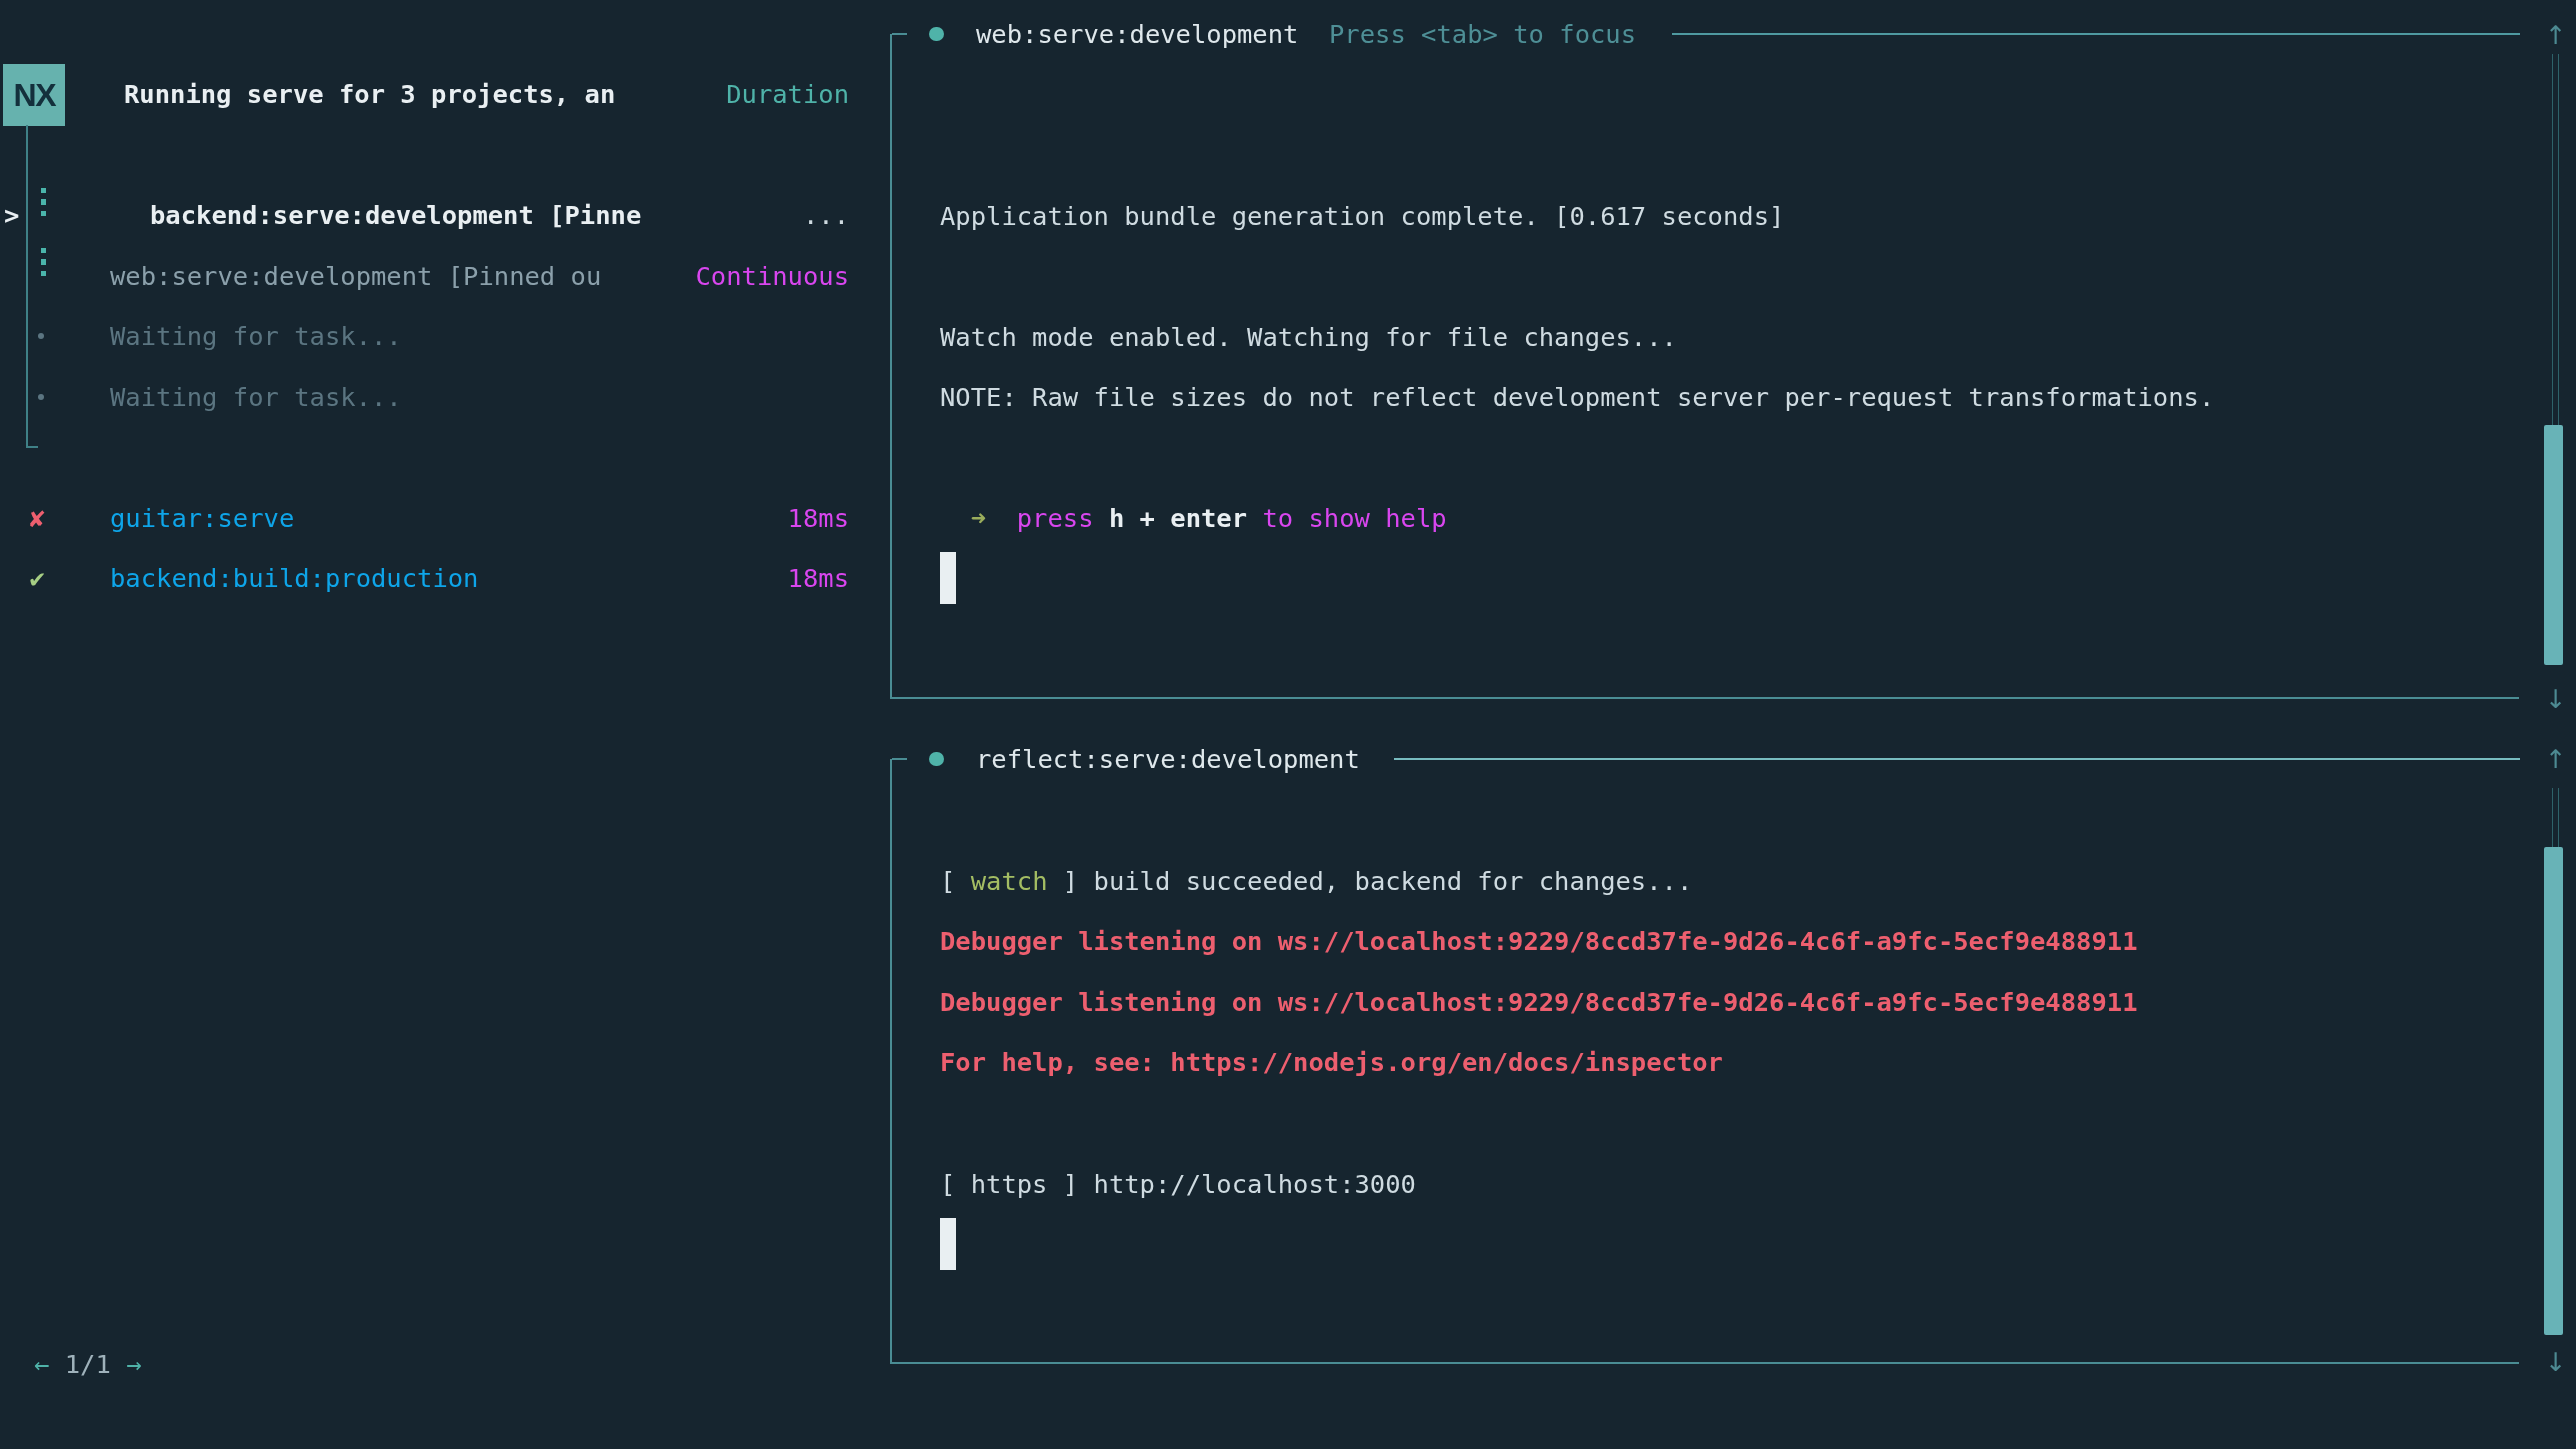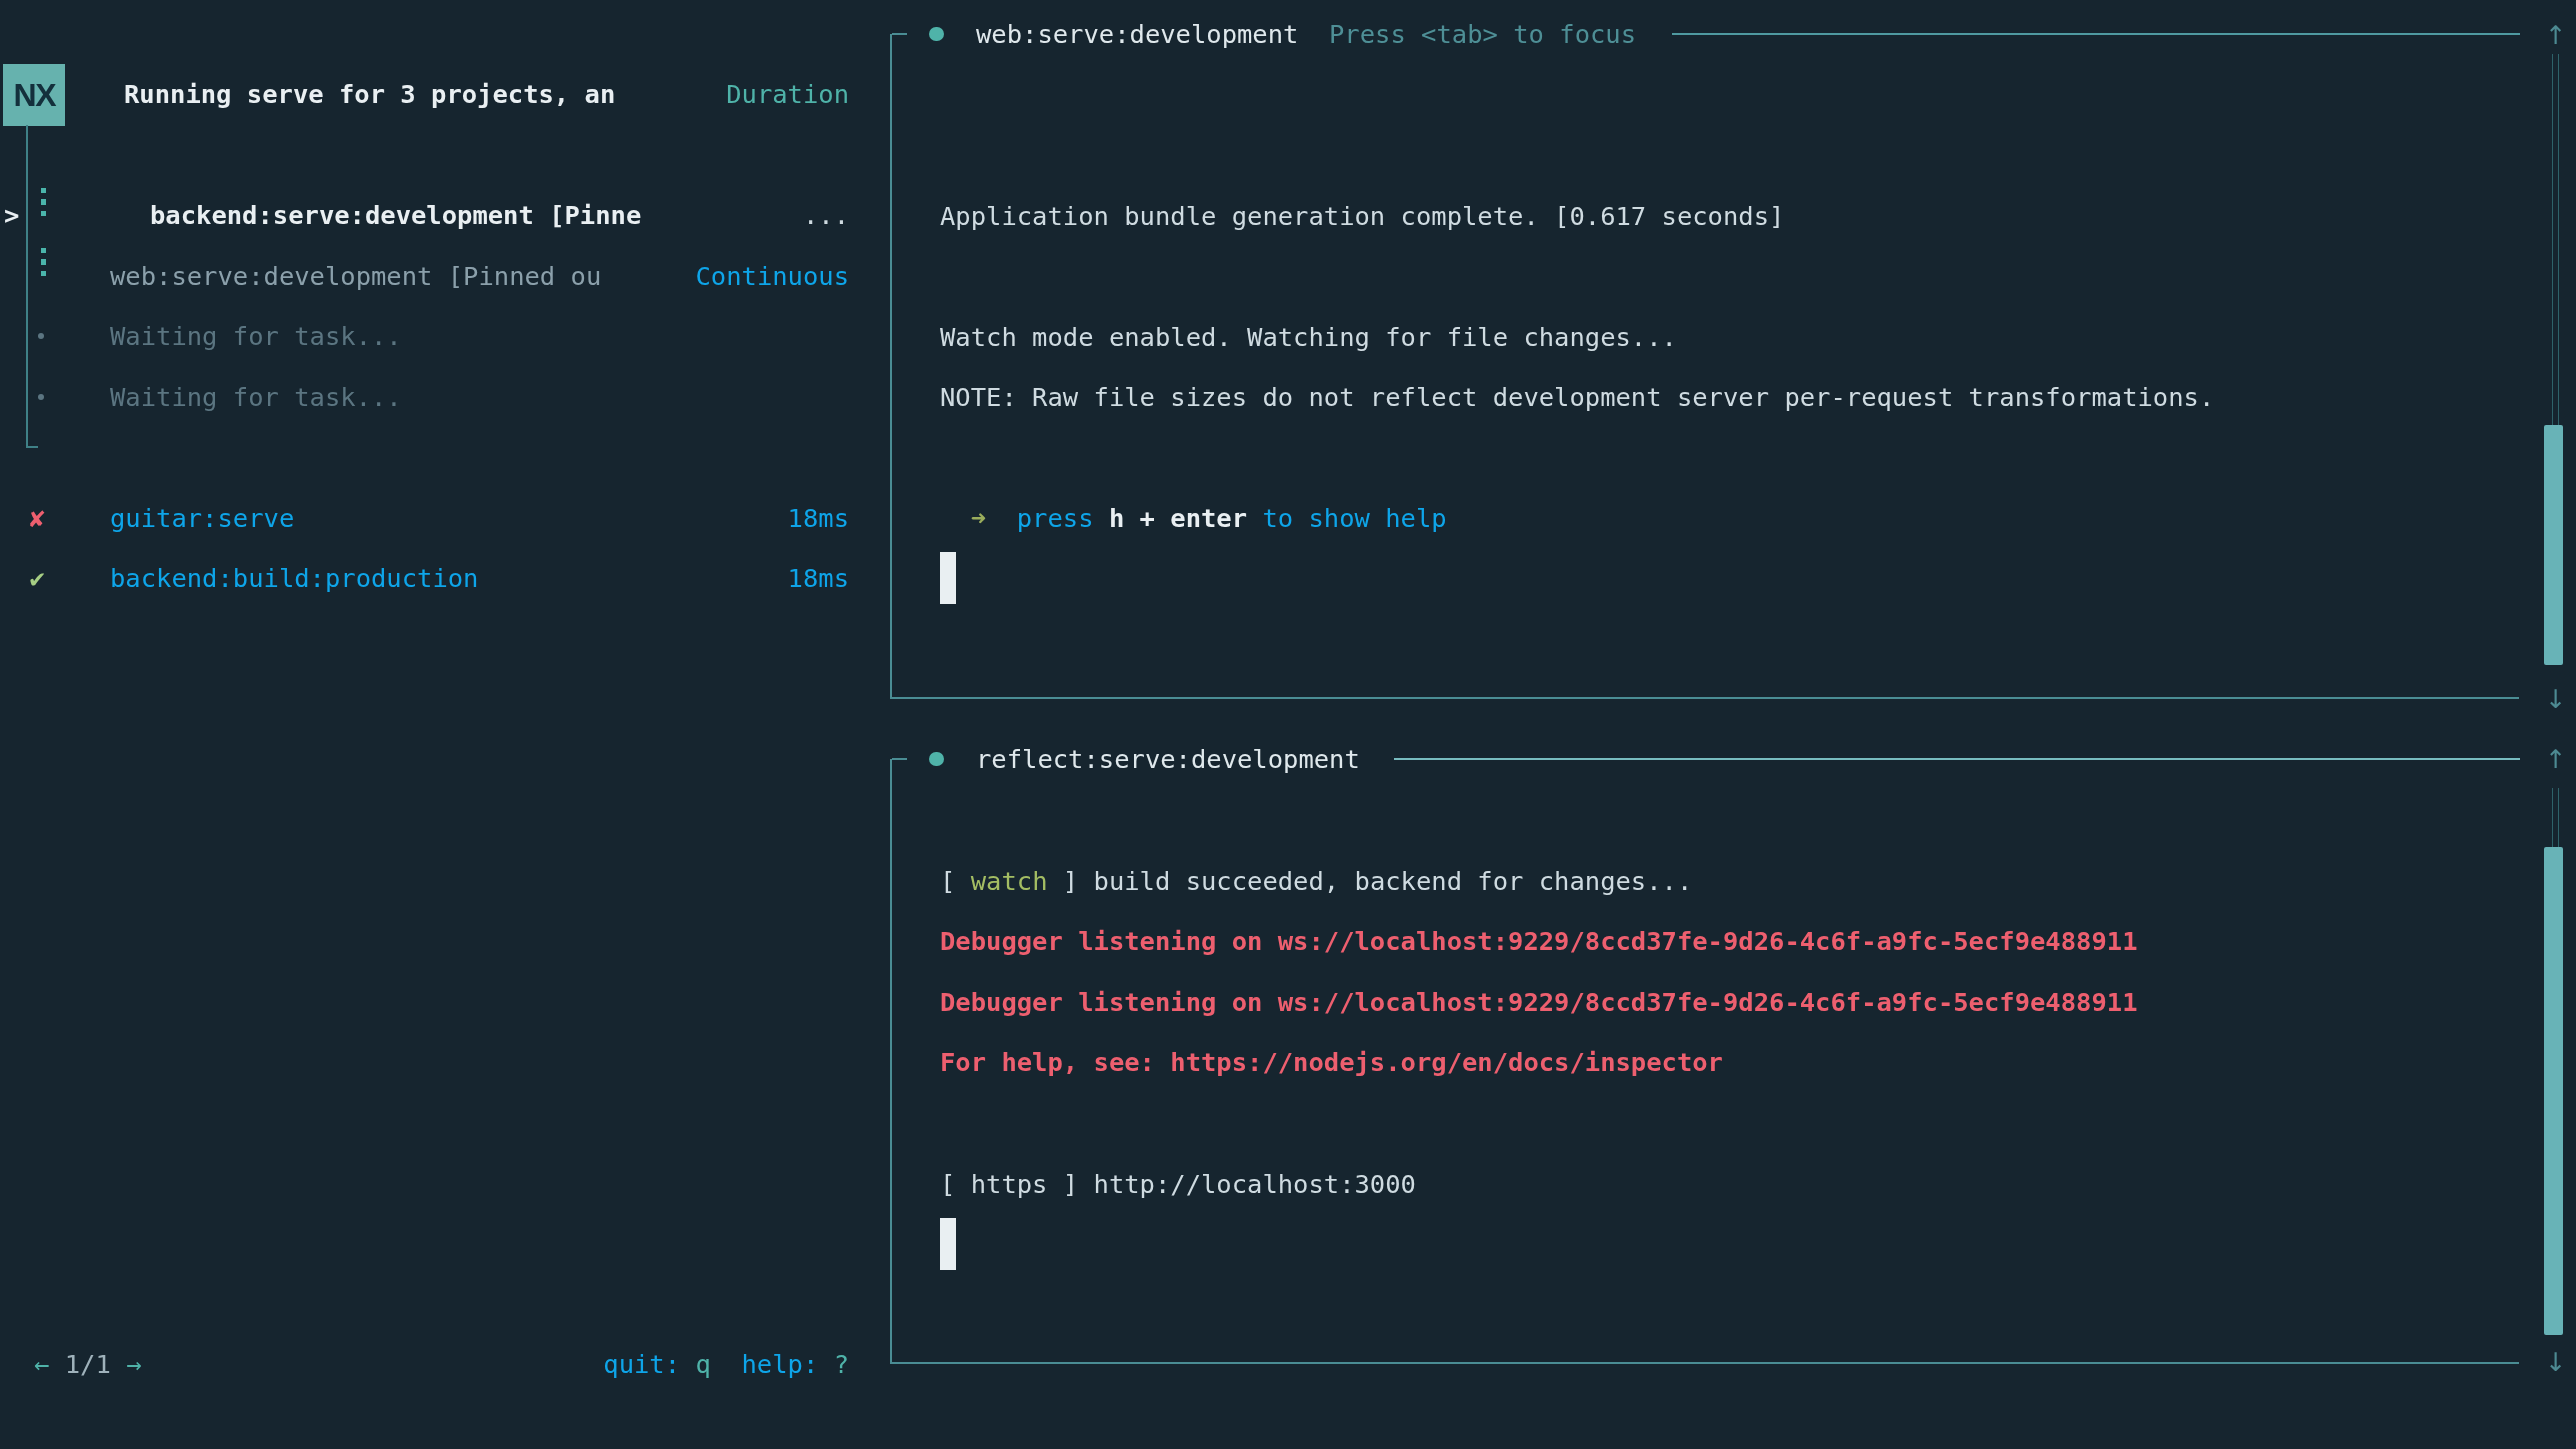--- a/index.html
+++ b/index.html
@@ -2,21 +2,21 @@
 <html style="font-size:10.7px"><head>
 <meta charset="utf-8">
 <style>
   html,body{margin:0;padding:0;background:#16252f;}
   #screen{position:relative;width:2576px;height:1449px;background:#16252f;overflow:hidden;
           font-family:"DejaVu Sans Mono","Liberation Mono",monospace;font-size:25.5px;color:#cfdbe1;}
   .line{position:absolute;transform:translateY(-50%);white-space:pre;line-height:1.2;}
   .rt{position:absolute;left:0;width:849px;text-align:right;transform:translateY(-50%);white-space:pre;}
   .c-light{color:#cfdbe1;}
   .c-boldw{color:#e9eff2;font-weight:bold;}
-  .c-gray{color:#0ea5e9;}
+  .c-gray{color:#d946ef;}
   .c-lgray{color:#9fb2bb;}
   .c-teal{color:#4fb3a9;}
   .c-tealb{color:#4fb3a9;font-weight:bold;}
   .c-red{color:#ed5f6f;font-weight:bold;}
   .c-olive{color:#9aad5c;}
   .c-yg{color:#a3bd63;}
   .c-green{color:#a6ce84;}
 
   
   #sidebar{position:absolute;left:0;top:0;width:1032px;height:1449px;}
@@ -108,21 +108,20 @@
         </div>
         <div>
           <div class="glyph c-green" style="top: 578px;">✔</div>
           <div class="tname tname-done" style="top: 578px;">backend:build:production</div>
           <div class="rt c-gray" style="top: 578px;">18ms</div>
         </div>
       </div>
 
     <div class="line" style="left:34px;top:1364px;"><span class="c-teal">←</span><span> </span><span class="c-lgray">1/1</span><span> </span><span class="c-teal">→</span></div>
 
-    <div class="rt" style="top:1364px;"><span class="c-gray">quit:</span><span> </span><span class="c-teal">q</span><span>  </span><span class="c-gray">help:</span><span> </span><span class="c-teal">?</span></div>
   </aside>
 
   <section class="panel" id="panel-web">
     <div class="tdot"></div>
     <div class="ptitle">web:serve:development</div>
     <div class="phint">Press &lt;tab&gt; to focus</div>
     <div class="rule"></div>
     <div class="pcontent" id="panel-web-content">
         <div class="line" style="top: 182px;"><span class="c-light">Application bundle generation complete. [0.617 seconds]</span></div>
         <div class="line" style="top: 303px;"><span class="c-light">Watch mode enabled. Watching for file changes...</span></div>

